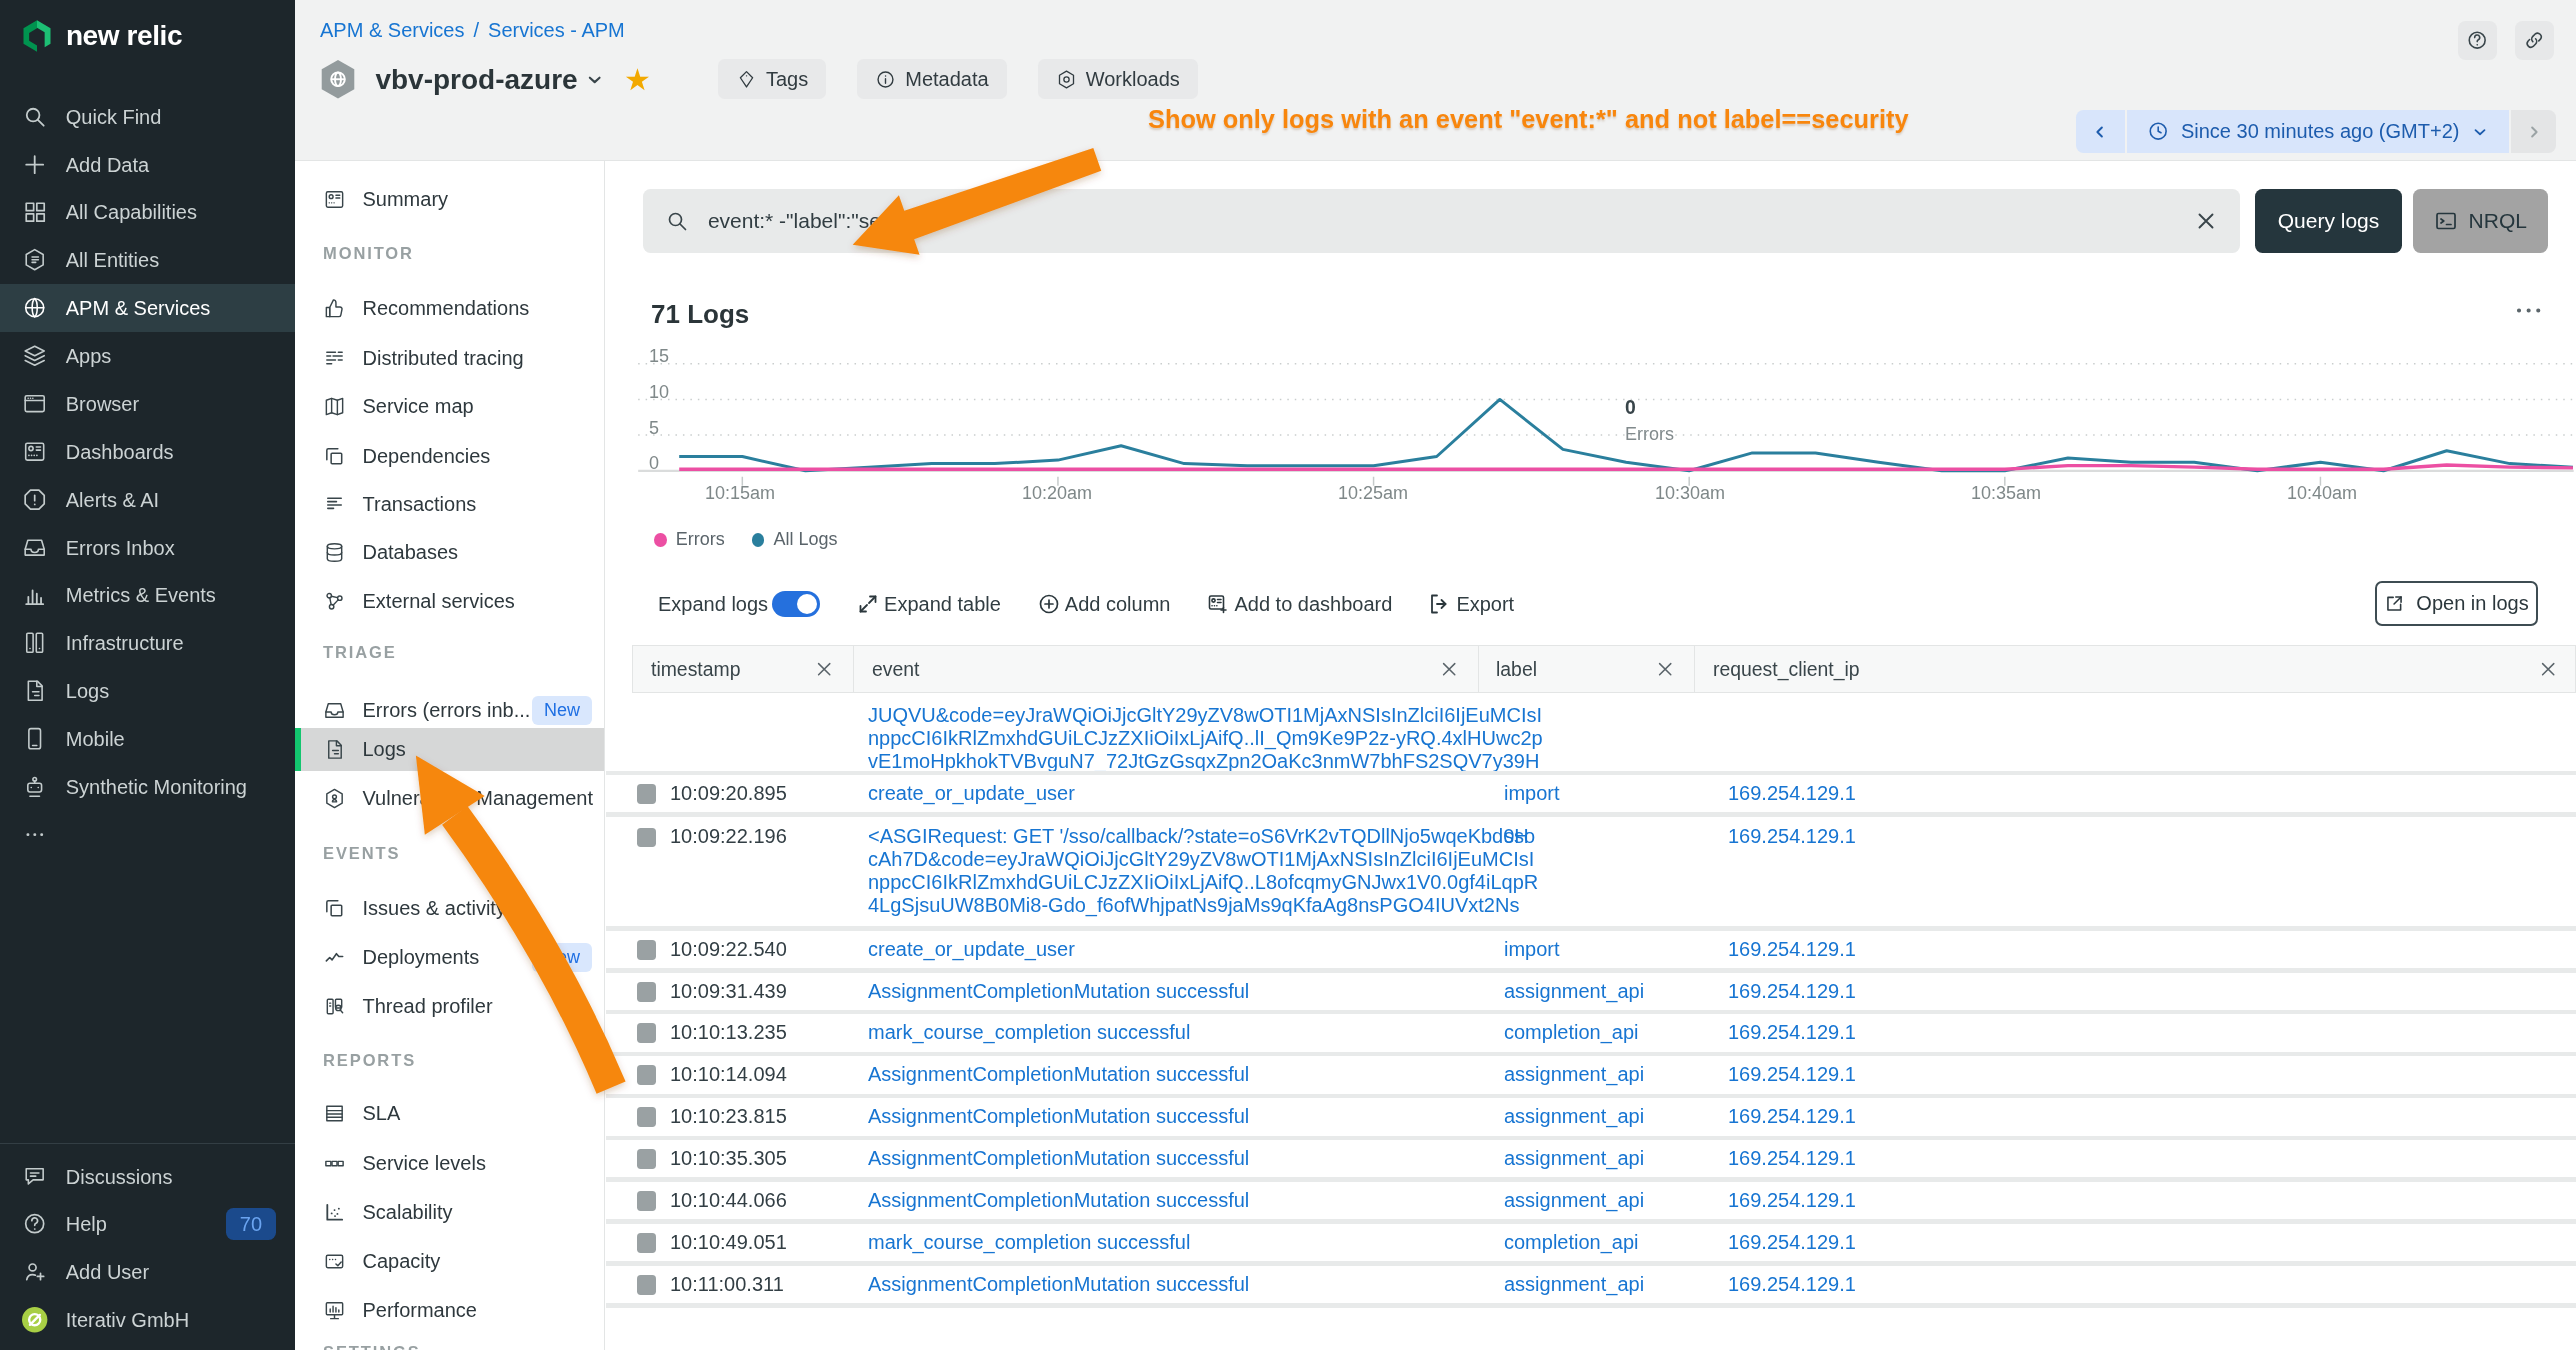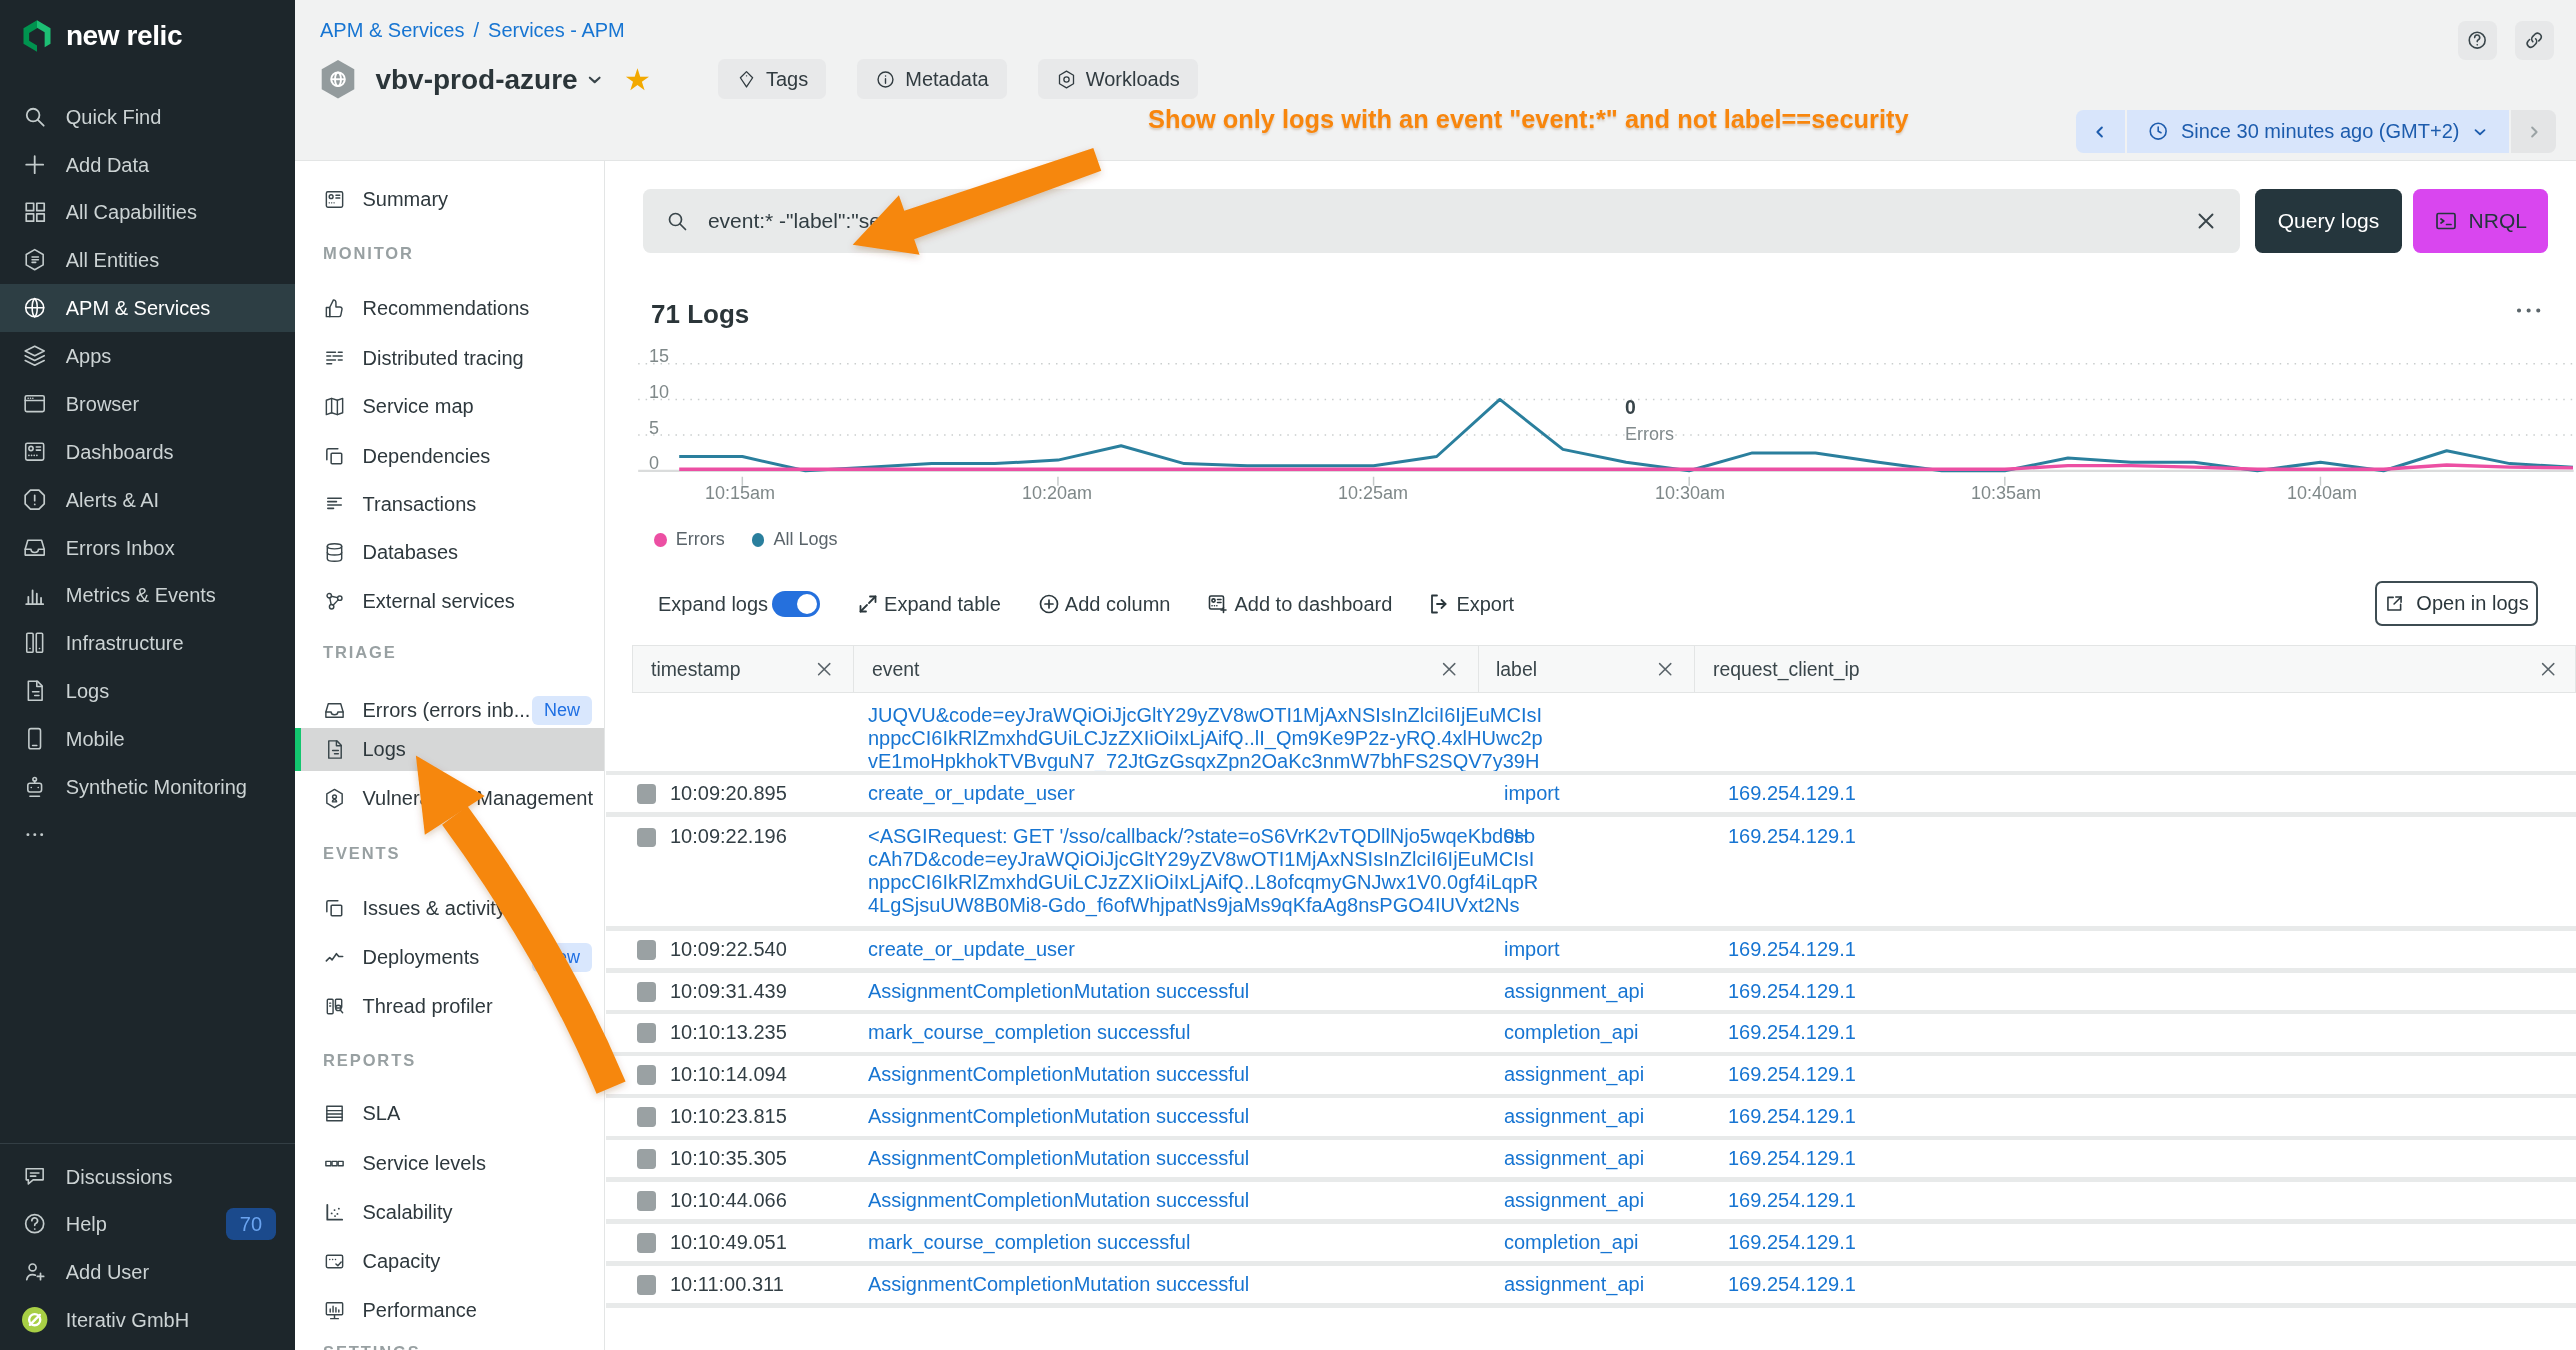--- a/index.html
+++ b/index.html
@@ -55,21 +55,21 @@
   .ehdr{position:absolute;left:28px;font-size:16.5px;font-weight:700;color:#98a0a2;letter-spacing:1.9px;}
   .nbadge{position:absolute;right:12px;background:#d9e7fd;color:#1e6fe3;font-size:18px;padding:3.7px 12px;border-radius:6px;}
 
   
   .main{position:absolute;left:606px;top:161px;width:1970px;height:1190px;background:#fff;z-index:1;}
   .searchbar{position:absolute;left:37px;top:28px;width:1597px;height:64px;background:#e8eaea;border-radius:7.5px;display:flex;align-items:center;box-sizing:border-box;padding:0 22.4px;}
   .searchbar .ic{width:24px;height:24px;color:#39454a;}
   .search-input{flex:1;margin-left:16.5px;border:none;background:transparent;outline:none;font-size:21px;color:#313d42;font-family:inherit;}
   .clear-x{width:27px;height:27px;color:#39454a;cursor:pointer;}
   .qbtn{position:absolute;left:1649px;top:28px;width:147px;height:64px;background:#25363d;color:#fff;border:none;border-radius:7.5px;font-size:21px;cursor:pointer;font-family:inherit;}
-  .nrqlbtn{position:absolute;left:1807px;top:28px;width:135px;height:64px;background:#d946ef;border:none;border-radius:7.5px;font-size:21px;color:#25363d;display:flex;align-items:center;justify-content:center;gap:10.5px;cursor:pointer;font-family:inherit;}
+  .nrqlbtn{position:absolute;left:1807px;top:28px;width:135px;height:64px;background:#a3a3a3;border:none;border-radius:7.5px;font-size:21px;color:#25363d;display:flex;align-items:center;justify-content:center;gap:10.5px;cursor:pointer;font-family:inherit;}
   .nrqlbtn .ic{width:24px;height:24px;}
   .sec-title{position:absolute;left:45px;top:138px;font-size:26px;font-weight:700;color:#2b3539;}
   .more-dots{position:absolute;left:1900px;top:133px;width:45px;height:33px;color:#5c666b;cursor:pointer;}
   .chart-svg{position:absolute;left:0;top:168px;}
   .ylab{position:absolute;font-size:18px;color:#7f8889;}
   .xlab{position:absolute;font-size:18px;color:#7f8889;transform:translateX(-50%);top:322px;}
   .chart-ann-v{position:absolute;left:1019px;top:235px;font-size:19.4px;font-weight:700;color:#39454a;}
   .chart-ann-l{position:absolute;left:1019px;top:263px;font-size:18px;color:#818a8c;}
   .legend{position:absolute;left:48px;top:368px;display:flex;gap:27px;align-items:center;}
   .leg-item{display:flex;align-items:center;gap:9px;font-size:18px;color:#5a646a;cursor:pointer;}

